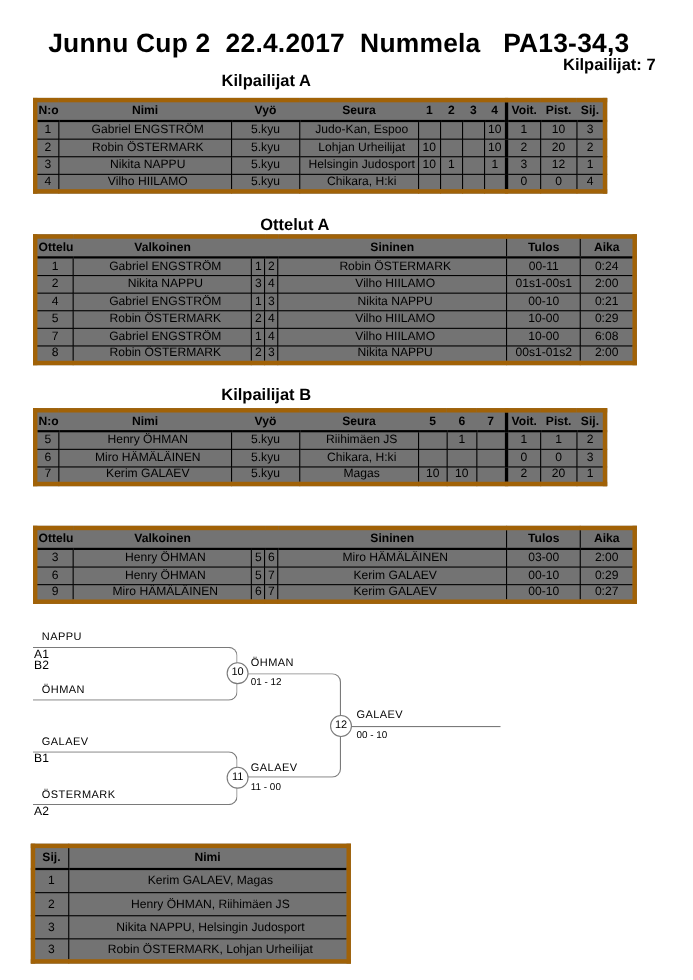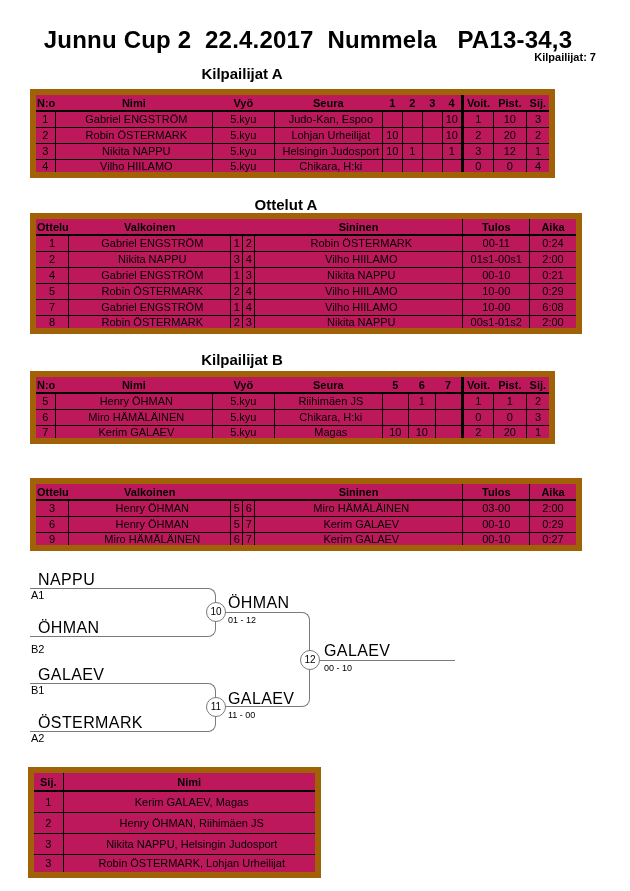--- a/index.html
+++ b/index.html
@@ -5,41 +5,41 @@
   * { box-sizing: border-box; margin: 0; padding: 0; }
   html,body { background:#fff; }
   .page {
     position: relative; width: 630px; height: 891px; background: #fff;
     font-family: "Liberation Sans", sans-serif; color: #000; overflow: hidden;
   }
   .title {
     position: absolute; left: 0; top: 26px; width: 616px; text-align: center;
     font-size: 24px; font-weight: bold; white-space: pre; letter-spacing: 0.2px;
   }
-  .count { position: absolute; top: 51px; right: 34px; font-size: 11px; font-weight: bold; }
+  .count { position: absolute; top: 51px; right: 34px; font-size: 15px; font-weight: bold; }
   .hd { position: absolute; width: 300px; text-align: center; font-size: 15px; font-weight: bold; white-space: nowrap; }
 
-  table.tbl { position: absolute; border-collapse: collapse; table-layout: fixed; border: 6px solid #a16207; background: #be185d; }
+  table.tbl { position: absolute; border-collapse: collapse; table-layout: fixed; border: 4px solid #a16207; background: #737373; }
   .tbl th, .tbl td {
     border: 1px solid #000; padding: 0; font-size: 11px; text-align: center;
     white-space: nowrap; overflow: hidden; height: 16px; font-weight: normal;
   }
   .tbl thead th {
     border-left: 0; border-right: 0; border-bottom: 2px solid #000;
     font-weight: bold; height: 19px; overflow: visible;
   }
   .tbl.tul td { height: 21px; }
   .tbl.tul thead th { height: 21px; }
   .thickL { border-left: 3px solid #000 !important; }
   .sepL { border-left: 1px solid #000 !important; }
   .al { text-align: right; padding-left: 5px !important; margin-left: 40px; }
   .alh { text-align: left !important; padding-left: 1px !important; }
 
   .bl { position: absolute; border: 0 solid #7a7a7a; }
-  .blbl { position: absolute; font-size: 16px; line-height: 14px; letter-spacing: 0.4px; white-space: nowrap; }
+  .blbl { position: absolute; font-size: 10px; line-height: 14px; letter-spacing: 0.4px; white-space: nowrap; }
   .bseed { position: absolute; font-size: 11px; line-height: 11px; white-space: nowrap; }
   .bscore { position: absolute; font-size: 9px; line-height: 10px; white-space: nowrap; }
   .bcircle {
     position: absolute; width: 20px; height: 20px; border: 1px solid #7a7a7a; border-radius: 50%;
     background: #fff; font-size: 10px; line-height: 18px; text-align: center; z-index: 2;
   }
 </style>
 </head>
 <body>
 
@@ -127,21 +127,21 @@
         <td></td>
         <td></td>
         <td></td>
         <td class="thickL">0</td>
         <td>0</td>
         <td>4</td>
       </tr>
     </tbody>
   </table>
 
-  <div class="hd" style="left:136px;top:196px">Ottelut A</div>
+  <div class="hd" style="left:118px;top:196px">Ottelut A</div>
   <table class="tbl" style="left:30px;top:213px">
     <colgroup>
       <col style="width:28px">
         <col style="width:162px">
         <col style="width:12px">
         <col style="width:12px">
       <col style="width:208px">
         <col style="width:67px">
         <col style="width:49px">
     </colgroup>
@@ -339,21 +339,21 @@
     <div class="bl" style="left:30px;top:612px;width:186px;height:25px;border-bottom-width:1px;border-right-width:1px;border-bottom-right-radius:8px"></div>
     <div class="bl" style="left:216px;top:612px;width:94px;height:48px;border-top-width:1px;border-right-width:1px;border-top-right-radius:8px"></div>
     <div class="bl" style="left:30px;top:683px;width:186px;height:24px;border-top-width:1px;border-right-width:1px;border-top-right-radius:8px"></div>
     <div class="bl" style="left:30px;top:707px;width:186px;height:25px;border-bottom-width:1px;border-right-width:1px;border-bottom-right-radius:8px"></div>
     <div class="bl" style="left:216px;top:660px;width:94px;height:47px;border-bottom-width:1px;border-right-width:1px;border-bottom-right-radius:8px"></div>
     <div class="bl" style="left:311px;top:660px;width:144px;height:2px;border-top-width:1px"></div>
 
     <div class="blbl" style="left:38px;top:573px">NAPPU</div>
     <div class="bseed" style="left:31px;top:590px">A1</div>
     <div class="blbl" style="left:38px;top:621px">ÖHMAN</div>
-    <div class="bseed" style="left:31px;top:644px">B2</div>
+    <div class="bseed" style="left:31px;top:600px">B2</div>
     <div class="blbl" style="left:228px;top:596px">ÖHMAN</div>
     <div class="bscore" style="left:228px;top:615px">01 - 12</div>
 
     <div class="blbl" style="left:38px;top:668px">GALAEV</div>
     <div class="bseed" style="left:31px;top:685px">B1</div>
     <div class="blbl" style="left:38px;top:716px">ÖSTERMARK</div>
     <div class="bseed" style="left:31px;top:733px">A2</div>
     <div class="blbl" style="left:228px;top:692px">GALAEV</div>
     <div class="bscore" style="left:228px;top:710px">11 - 00</div>
 

